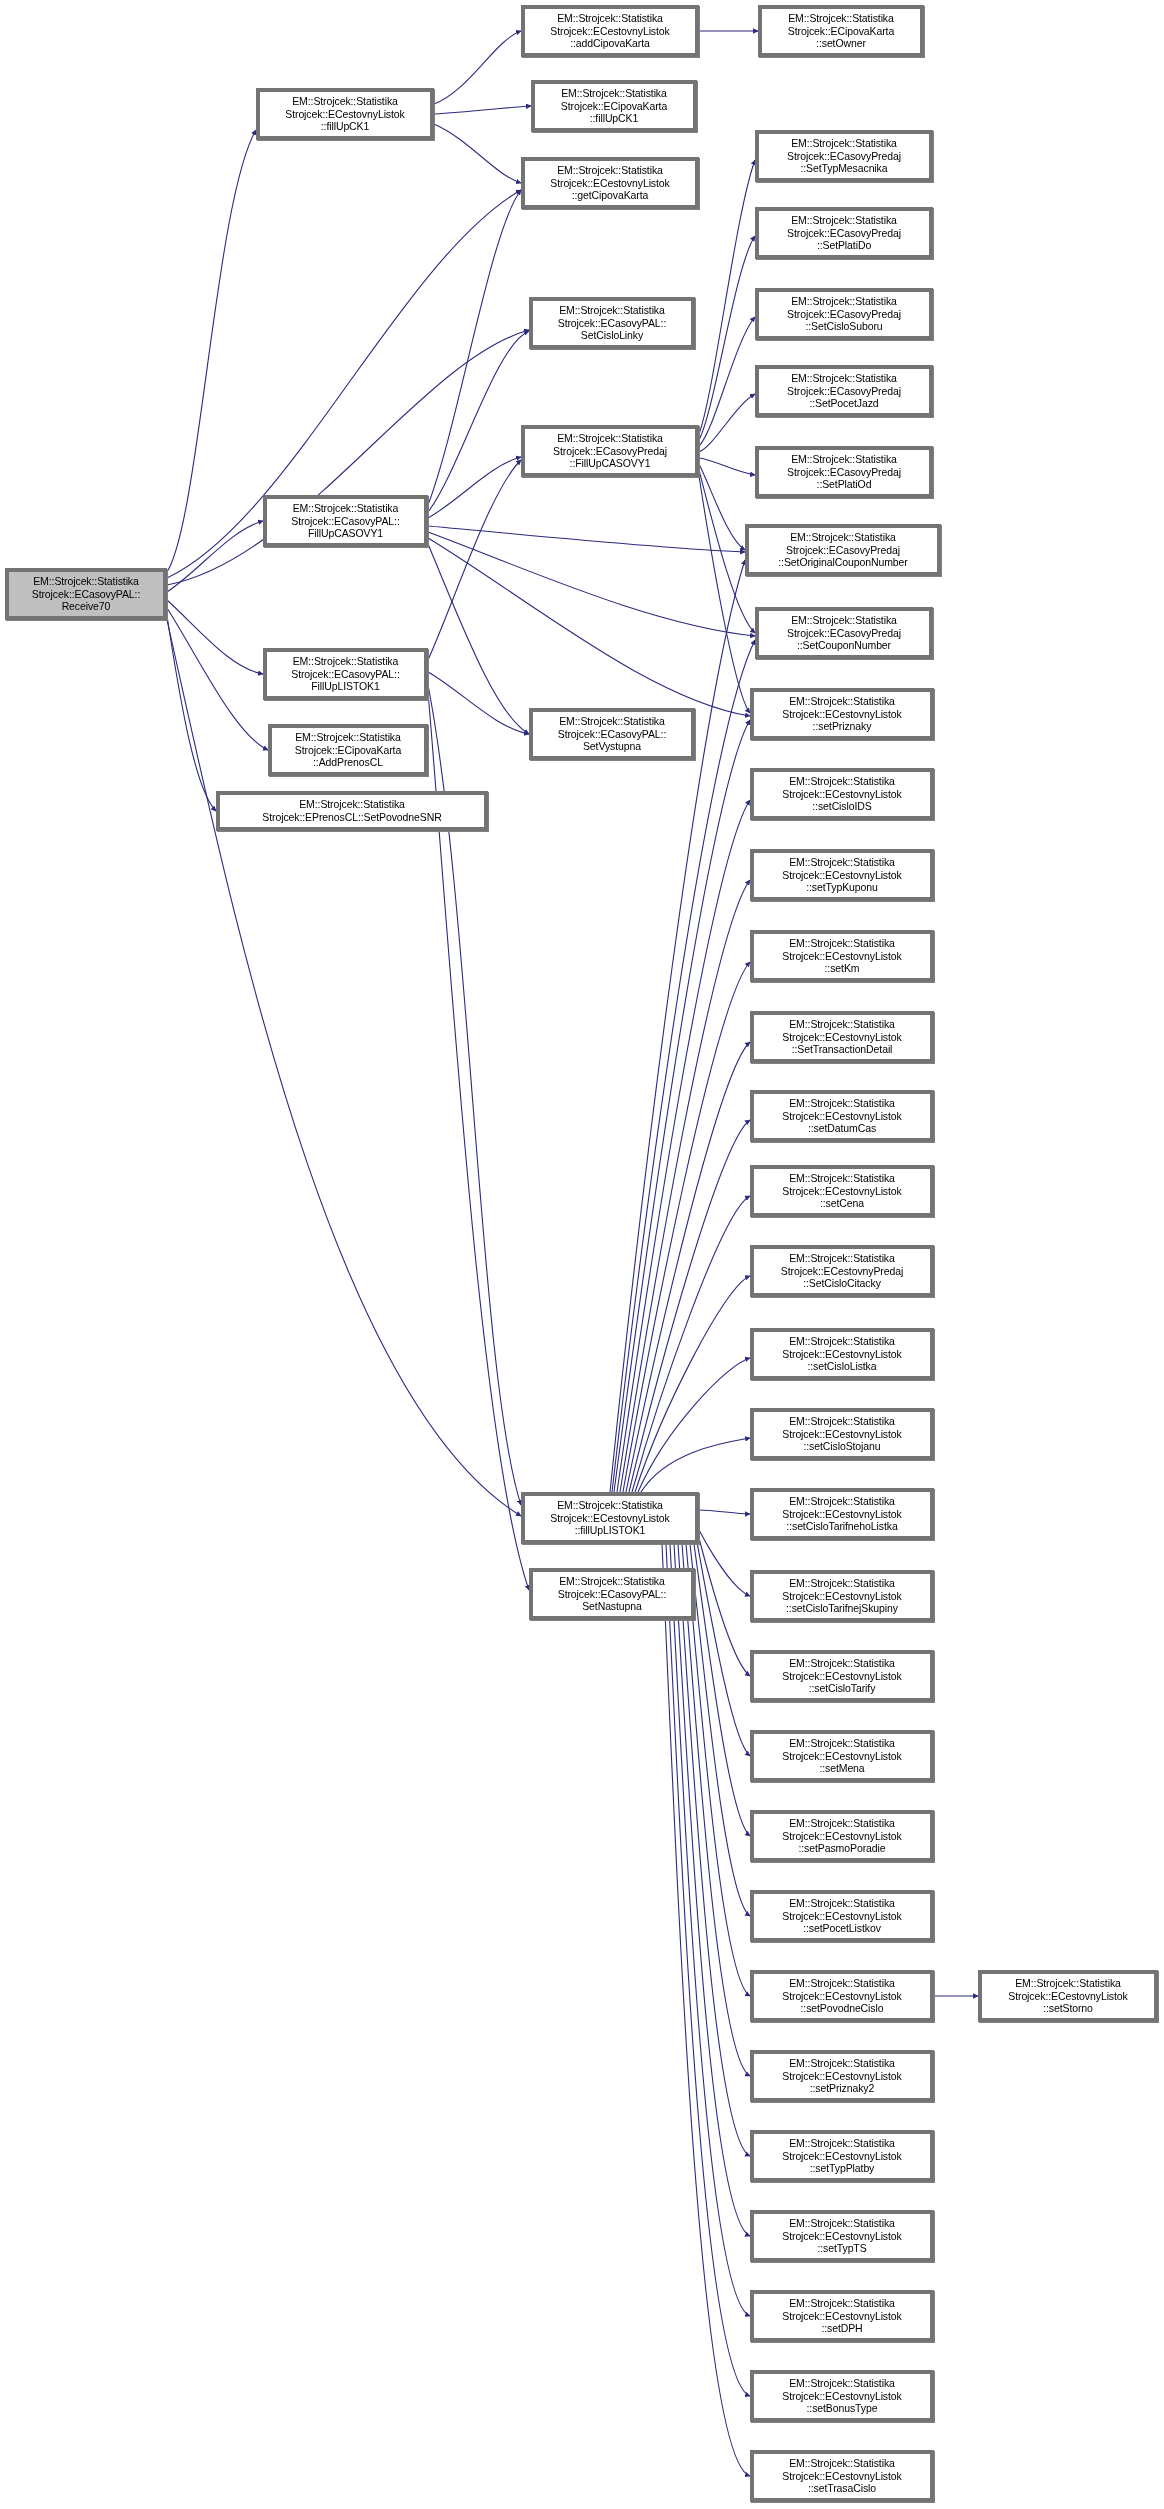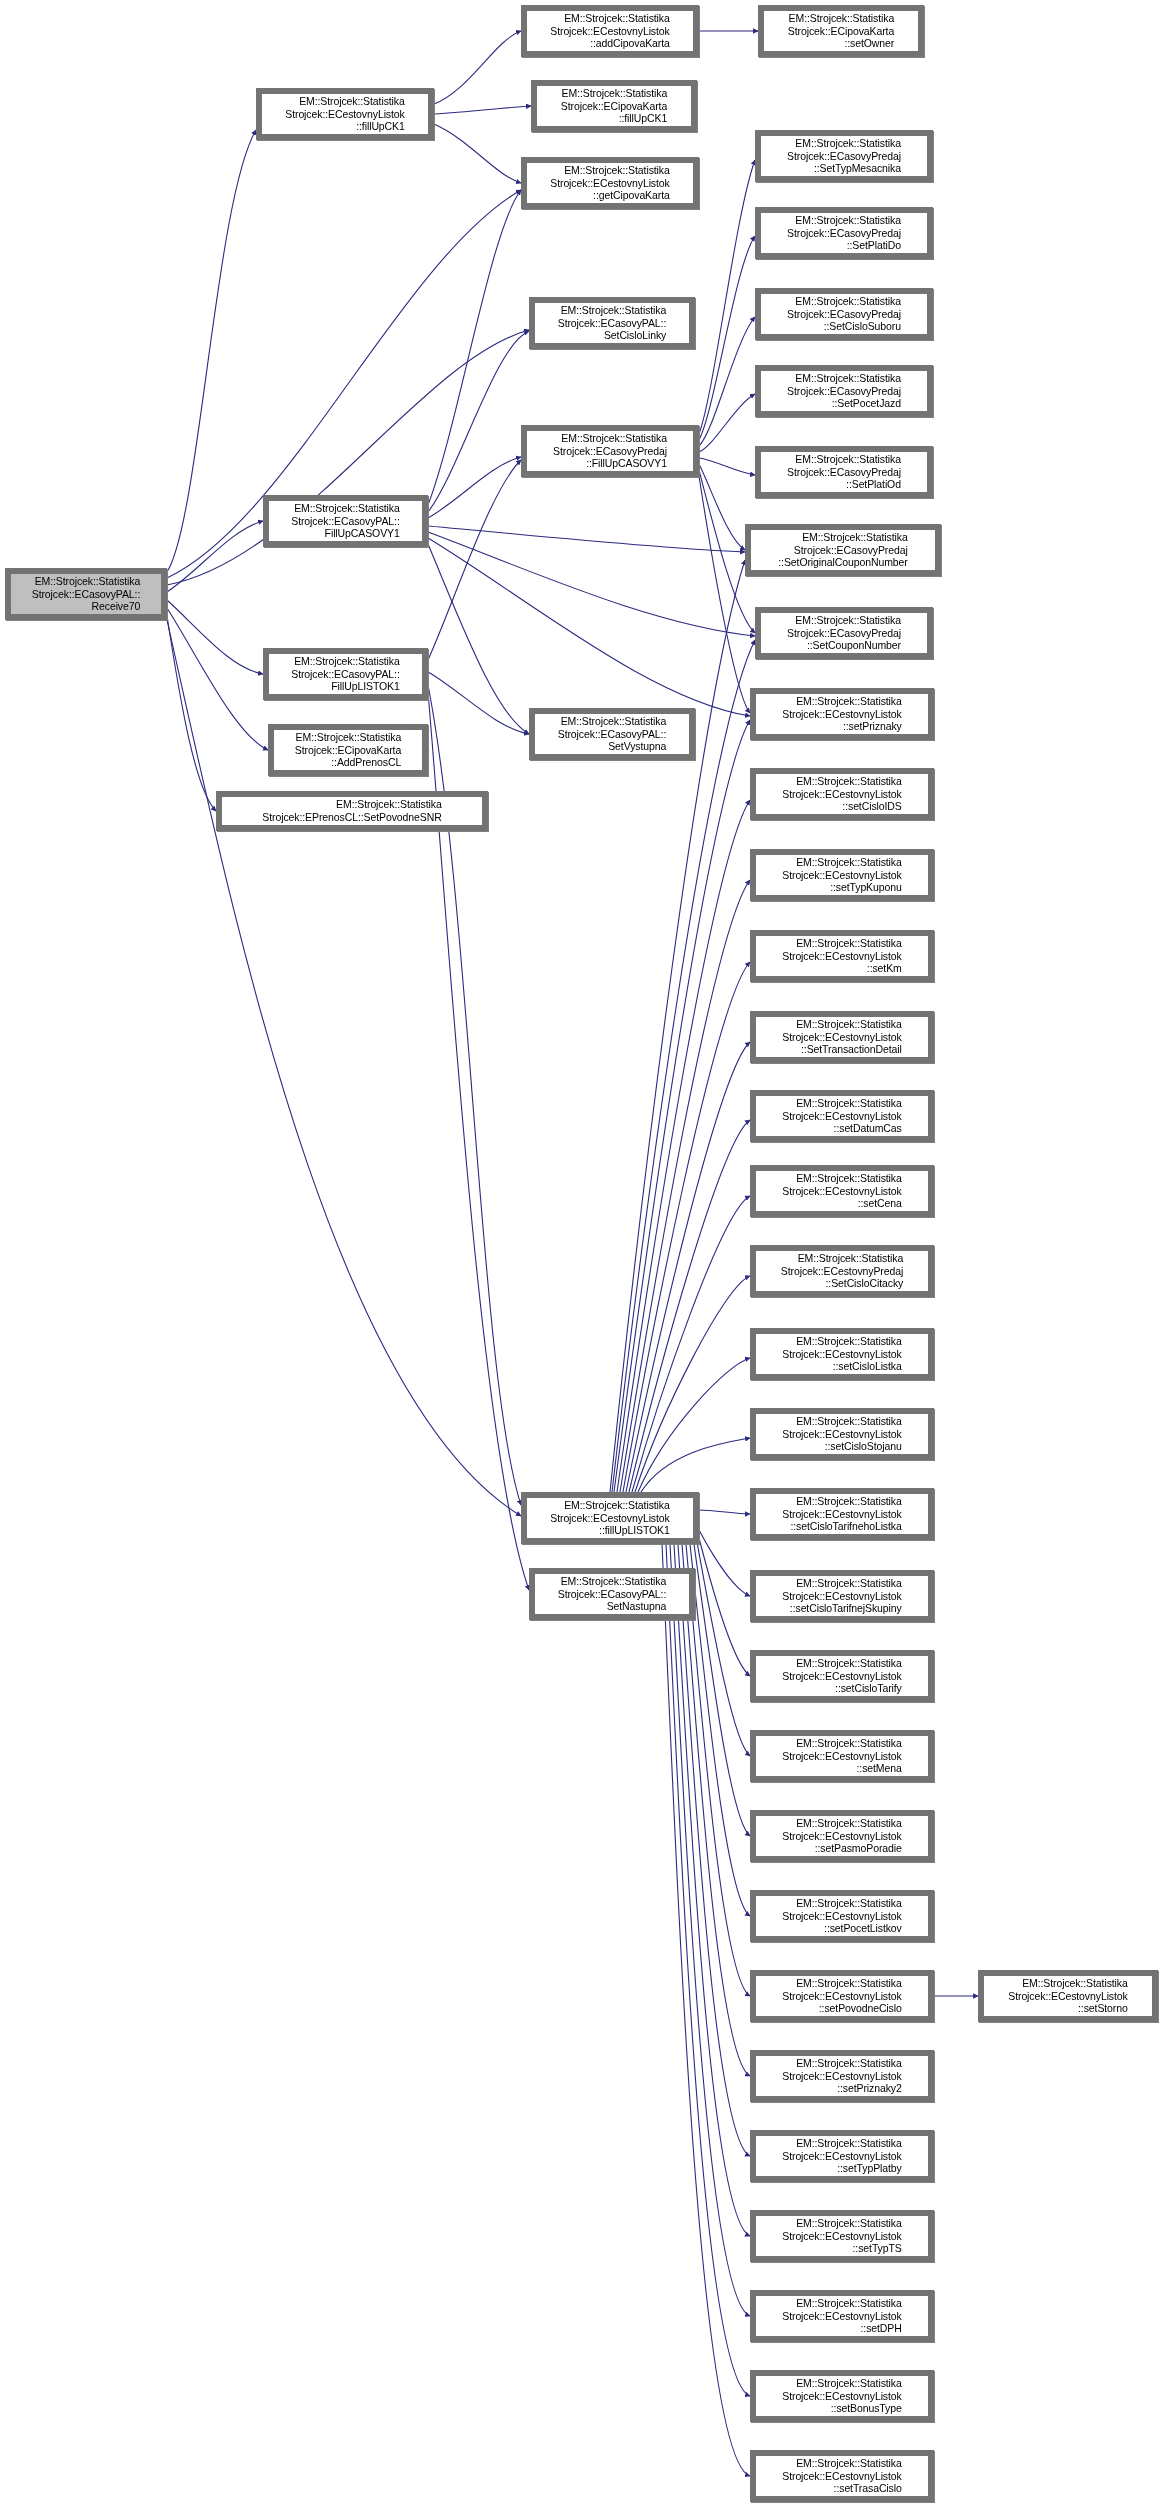--- a/index.html
+++ b/index.html
@@ -15,27 +15,27 @@
   svg#edges{
     position:absolute;
     left:0; top:0;
     width:1164px;
     height:2509px;
     pointer-events:none;
   }
   .node{
     position:absolute;
     box-sizing:border-box;
-    border:6px solid #737373;
+    border:4px solid #737373;
     background:#ffffff;
     color:#000000;
     display:flex;
     align-items:center;
     justify-content:center;
-    text-align:right;
+    text-align:center;
     font-size:10.5px;
     line-height:12.6px;
     letter-spacing:-0.1px;
     white-space:pre-line;
     box-shadow:1px 1px 0 0 #808080;
     z-index:2;
     cursor:pointer;
     padding:0 2px;
   }
   .node.root{

